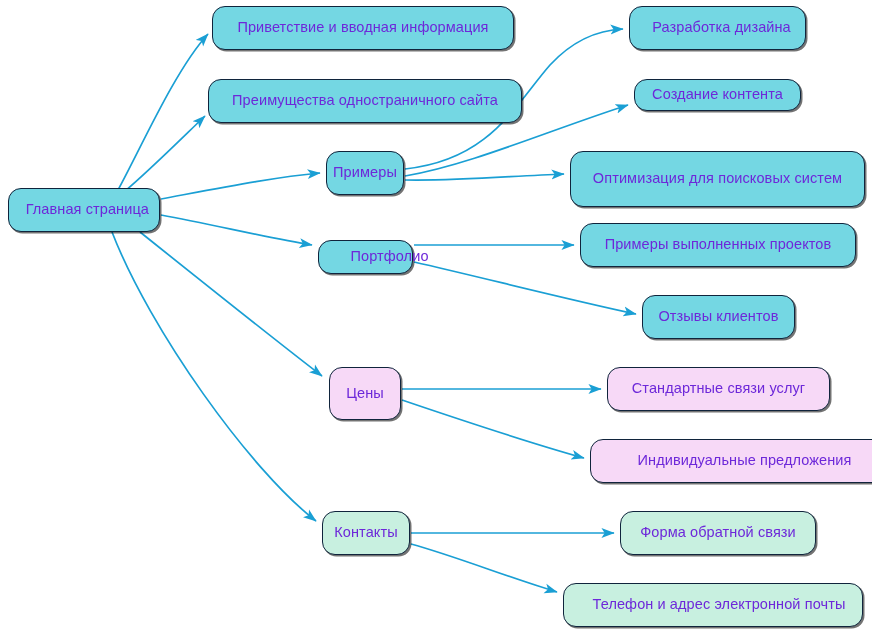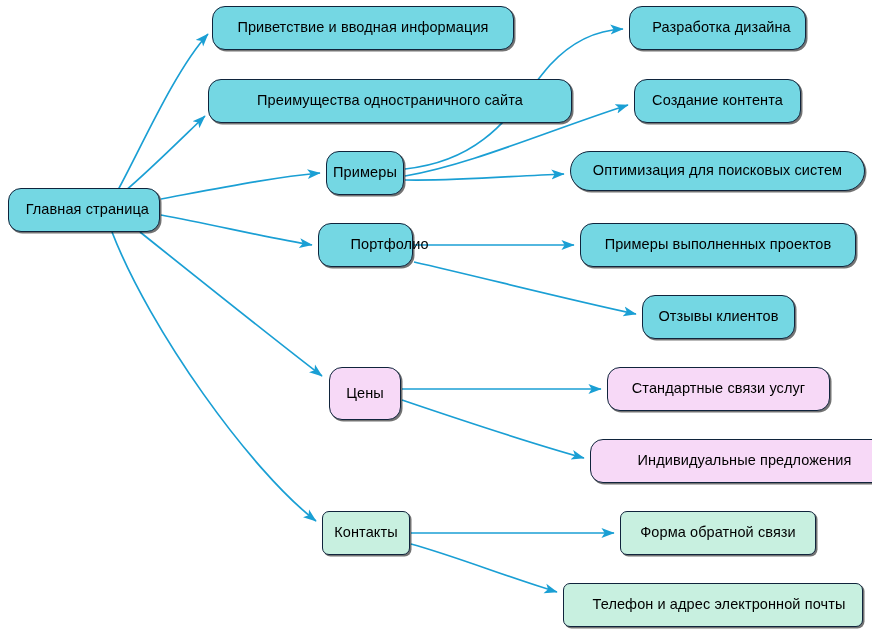--- a/index.html
+++ b/index.html
@@ -26,31 +26,31 @@
     pointer-events: none;
   }
   .node {
     position: absolute;
     box-sizing: border-box;
     display: flex;
     align-items: center;
     justify-content: center;
     border: 1.6px solid #10243c;
     border-radius: 13px;
-    color: #000000;
+    color: #6d28d9;
     font-size: 14.5px;
     line-height: 1.1;
     white-space: nowrap;
     text-align: center;
     letter-spacing: 0.1px;
     box-shadow: 1.5px 1.5px 0 rgba(0,0,0,0.55);
   }
   .node.cyan  { background: #74d7e3; }
   .node.pink  { background: #f7d9f7; }
-  .node.mint  { background: #c8f0e0; border-radius: 7px; }
+  .node.mint  { background: #c8f0e0; }
   .node-label {
     padding: 0 10px;
     pointer-events: none;
   }
 </style>
 </head>
 <body>
 
 <div id="diagram-canvas">
 
@@ -79,36 +79,36 @@
       </g>
   </svg>
 
   <div id="node-group">
       <div class="node cyan" style="left: 8px; top: 188px; width: 152px; height: 44px; justify-content: flex-end;">
         <span class="node-label">Главная страница</span>
       </div>
       <div class="node cyan" style="left: 212px; top: 6px; width: 302px; height: 44px;">
         <span class="node-label">Приветствие и вводная информация</span>
       </div>
-      <div class="node cyan" style="left: 208px; top: 79px; width: 364px; height: 44px;">
+      <div class="node cyan" style="left: 208px; top: 79px; width: 314px; height: 44px;">
         <span class="node-label">Преимущества одностраничного сайта</span>
       </div>
       <div class="node cyan" style="left: 326px; top: 151px; width: 78px; height: 44px;">
         <span class="node-label">Примеры</span>
       </div>
       <div class="node cyan" style="left: 629px; top: 6px; width: 177px; height: 44px; padding-left: 8px;">
         <span class="node-label">Разработка дизайна</span>
       </div>
-      <div class="node cyan" style="left: 634px; top: 79px; width: 167px; height: 44px;">
+      <div class="node cyan" style="left: 634px; top: 79px; width: 167px; height: 32px;">
         <span class="node-label">Создание контента</span>
       </div>
-      <div class="node cyan" style="left: 570px; top: 151px; width: 295px; height: 40px; border-radius: 22px;">
+      <div class="node cyan" style="left: 570px; top: 151px; width: 295px; height: 56px;">
         <span class="node-label">Оптимизация для поисковых систем</span>
       </div>
-      <div class="node cyan" style="left: 318px; top: 223px; width: 95px; height: 44px; padding-left: 48px;">
+      <div class="node cyan" style="left: 318px; top: 240px; width: 95px; height: 34px; padding-left: 48px;">
         <span class="node-label">Портфолио</span>
       </div>
       <div class="node cyan" style="left: 580px; top: 223px; width: 276px; height: 44px;">
         <span class="node-label">Примеры выполненных проектов</span>
       </div>
       <div class="node cyan" style="left: 642px; top: 295px; width: 153px; height: 44px;">
         <span class="node-label">Отзывы клиентов</span>
       </div>
       <div class="node pink" style="left: 329px; top: 367px; width: 72px; height: 53px;">
         <span class="node-label">Цены</span>

